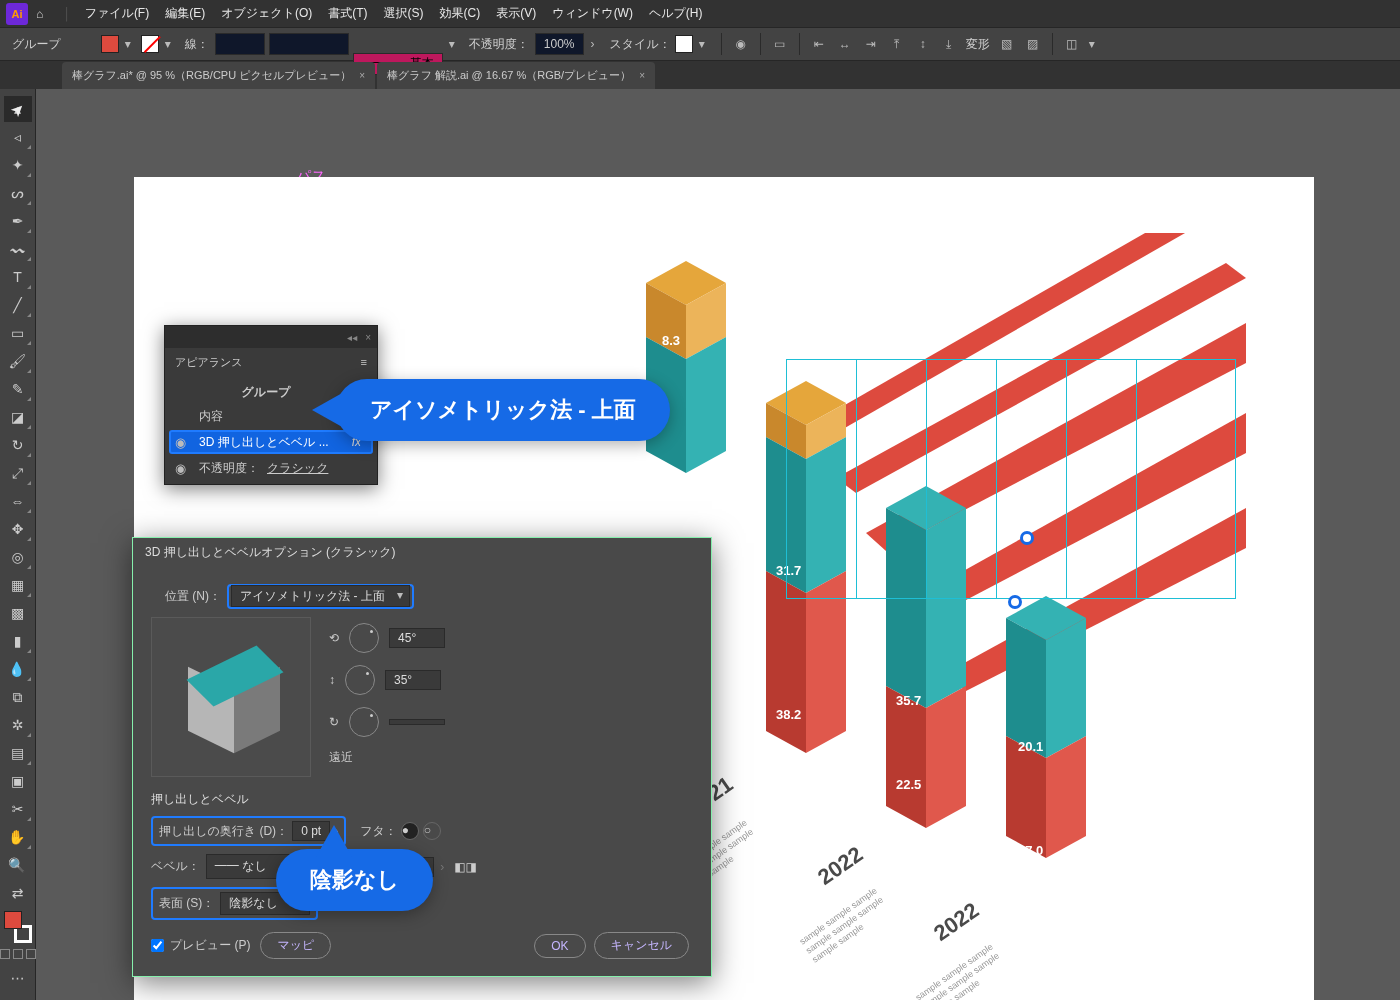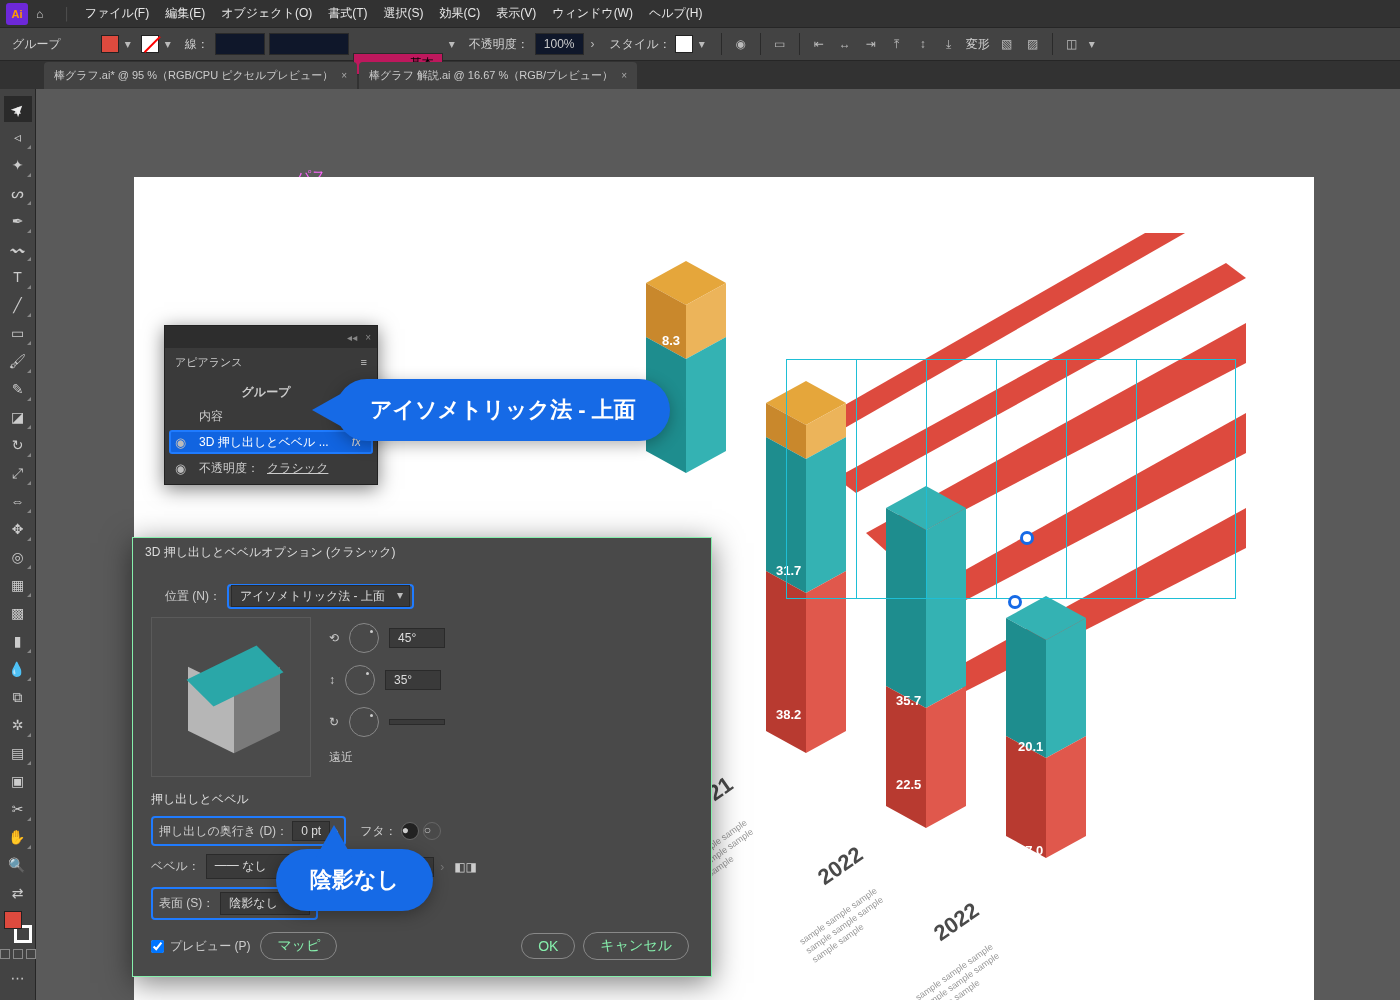--- a/index.html
+++ b/index.html
@@ -19,21 +19,21 @@
 .controlbar .swatch.none { background: white; position: relative; }
 .controlbar .swatch.none::after { content:""; position:absolute; left:0; top:50%; width:140%; height:2px; background:red; transform: rotate(-45deg) translateY(-50%); transform-origin:center; }
 .controlbar .dd { width: 14px; text-align:center; color:#bbb; margin-right: 6px; }
 .controlbar .lbl { margin: 0 4px; }
 .controlbar .field { background:#0f172a; border:1px solid #2a2a2a; height:22px; display:inline-flex; align-items:center; padding:0 8px; margin:0 2px; color:#ccc; min-width:40px; }
 .controlbar .stroke-style { width:90px; background:#be185d; color:#000; justify-content:flex-end;margin-top:39px; }
 .controlbar .icon-btn { width:24px; height:22px; display:inline-flex; align-items:center; justify-content:center; border:1px solid transparent; margin:0 1px; color:#bbb; }
 .controlbar .sep { width:1px; height:22px; background:#2a2a2a; margin:0 6px; }
 
 
-.doctabs { height: 28px; background: #323232; display:flex; align-items:flex-end; padding-left: 44px; }
+.doctabs { height: 28px; background: #323232; display:flex; align-items:flex-end; padding-left: 62px; }
 .doctabs .tab { font-size:11px; color:#ccc; background:#434343; padding:6px 10px; margin-right:2px; border-top-left-radius:4px; border-top-right-radius:4px; display:flex; align-items:center; }
 .doctabs .tab .close { margin-left:8px; font-size:10px; color:#aaa; }
 
 
 .toolbox { position:absolute; left:0; top:89px; width:36px; background:#434343; height:911px; display:flex; flex-direction:column; align-items:center; padding-top:6px; border-right:1px solid #262626; }
 .toolbox .tool { width:28px; height:26px; display:flex; align-items:center; justify-content:center; color:#ccc; margin:1px 0; font-size:14px; position:relative; }
 .toolbox .tool.sel { background:#2a2a2a; }
 .toolbox .corner { position:absolute; right:1px; bottom:1px; width:0; height:0; border-left:4px solid transparent; border-bottom:4px solid #888; }
 .toolbox .fillstroke { margin-top:4px; position:relative; width:28px; height:32px; }
 .toolbox .fillstroke .fsq { position:absolute; width:18px; height:18px; border:1px solid #222; }
@@ -78,21 +78,21 @@
 .dialog3d .hl-box { border:2px solid #1f7bff; border-radius:4px; padding:2px; display:inline-block; }
 .dialog3d .cube-area { display:flex; margin-top:8px; }
 .dialog3d .cube-preview { width:160px; height:160px; border:1px solid #5a5a5a; background:#4b4b4b; position:relative; margin-right:18px; }
 .dialog3d .angle-controls { display:flex; flex-direction:column; gap:12px; margin-top:6px; }
 .dialog3d .angle-row { display:flex; align-items:center; gap:10px; }
 .dialog3d .dial { width:30px; height:30px; border:1px solid #888; border-radius:50%; position:relative; }
 .dialog3d .dial::after { content:""; position:absolute; width:3px; height:3px; background:#ccc; border-radius:50%; left:20px; top:6px; }
 .dialog3d .num-field { background:#3a3a3a; border:1px solid #2a2a2a; padding:2px 8px; width:56px; color:#ddd; }
 .dialog3d .section-label { font-size:12px; margin:14px 0 6px 0; color:#ddd; }
 .dialog3d .inline-field { background:#3a3a3a; border:1px solid #2a2a2a; padding:2px 8px; color:#ddd; }
-.dialog3d .btn { border:1px solid #888; border-radius:14px; padding:4px 16px; background:transparent; color:#86efac; font-size:14px; margin:0 4px; }
+.dialog3d .btn { border:1px solid #888; border-radius:14px; padding:4px 16px; background:transparent; color:#c4b5fd; font-size:12px; margin:0 4px; }
 .dialog3d .footer { display:flex; align-items:center; margin-top:12px; }
 .dialog3d .footer .chk { margin-right:6px; }
 
 
 .callout { position:absolute; background:#166ae6; color:#fff; font-weight:bold; border-radius:20px; padding:16px 34px; font-size:22px; box-shadow:0 4px 16px rgba(0,0,0,.3); }
 .callout.tail-left::before { content:""; position:absolute; left:-24px; top:50%; transform:translateY(-50%); width:0; height:0; border-top:18px solid transparent; border-bottom:18px solid transparent; border-right:32px solid #166ae6; }
 .callout.tail-top::before { content:""; position:absolute; top:-24px; left:40px; width:0; height:0; border-left:18px solid transparent; border-right:18px solid transparent; border-bottom:32px solid #166ae6; }
 .callout.big { border-radius:60px; }
 
 

